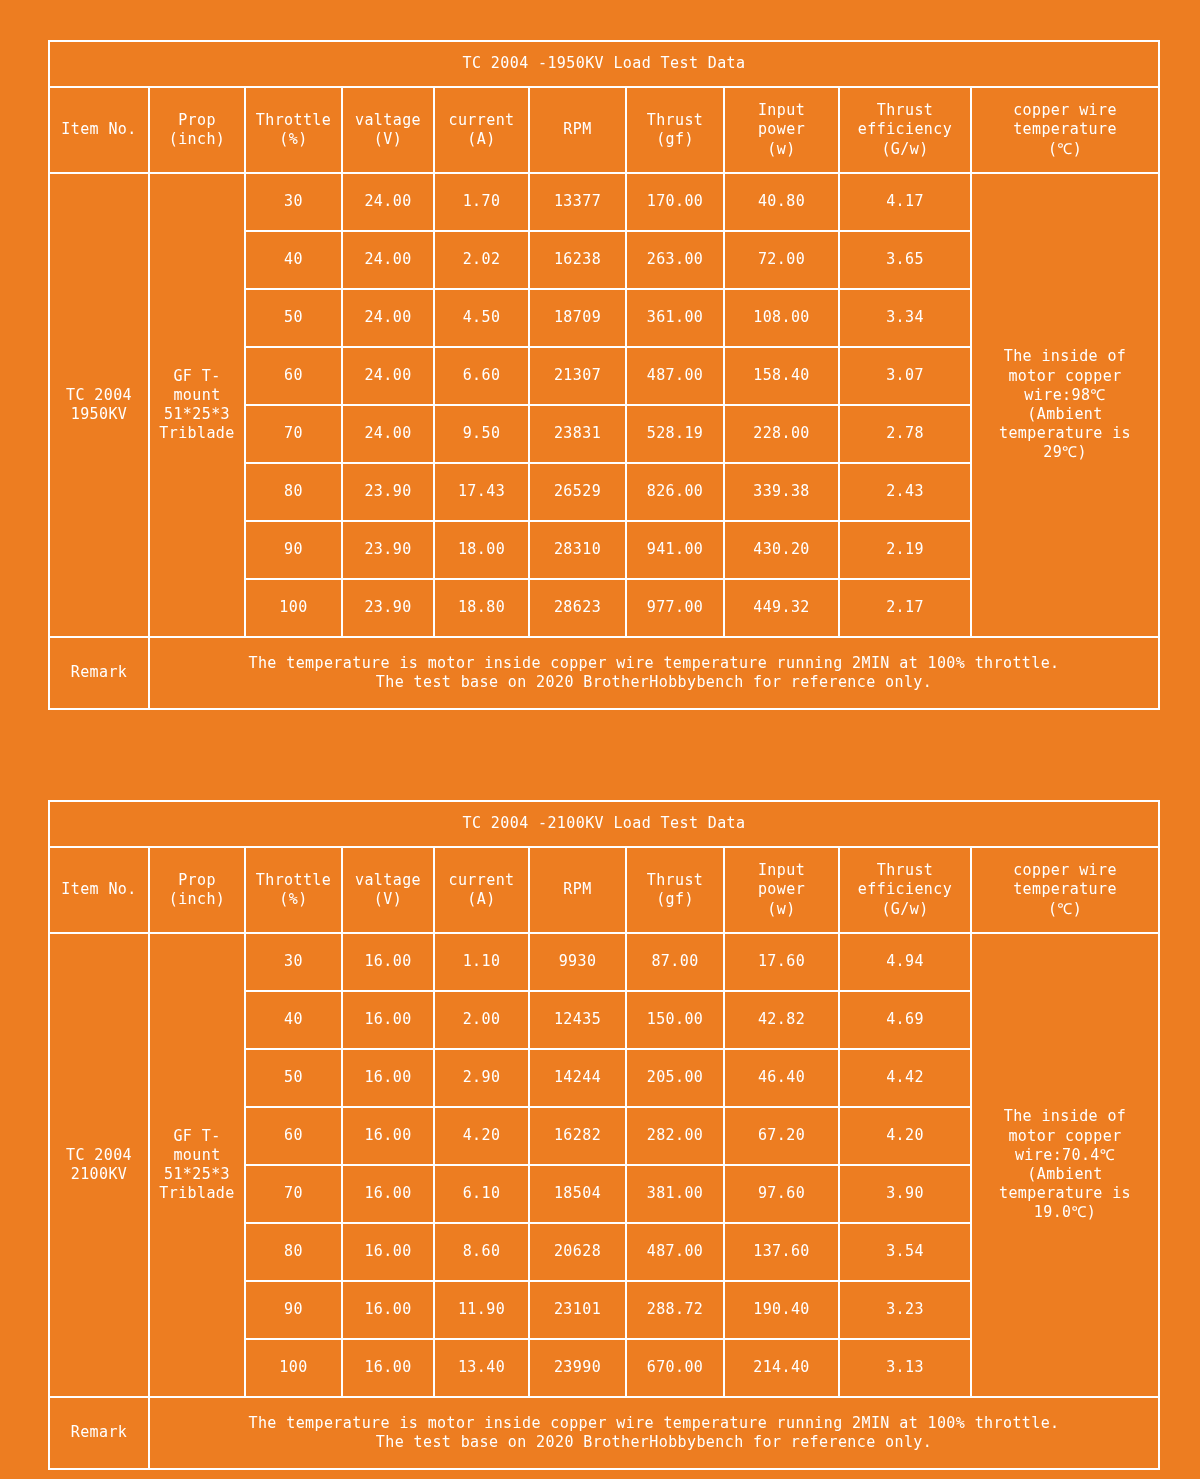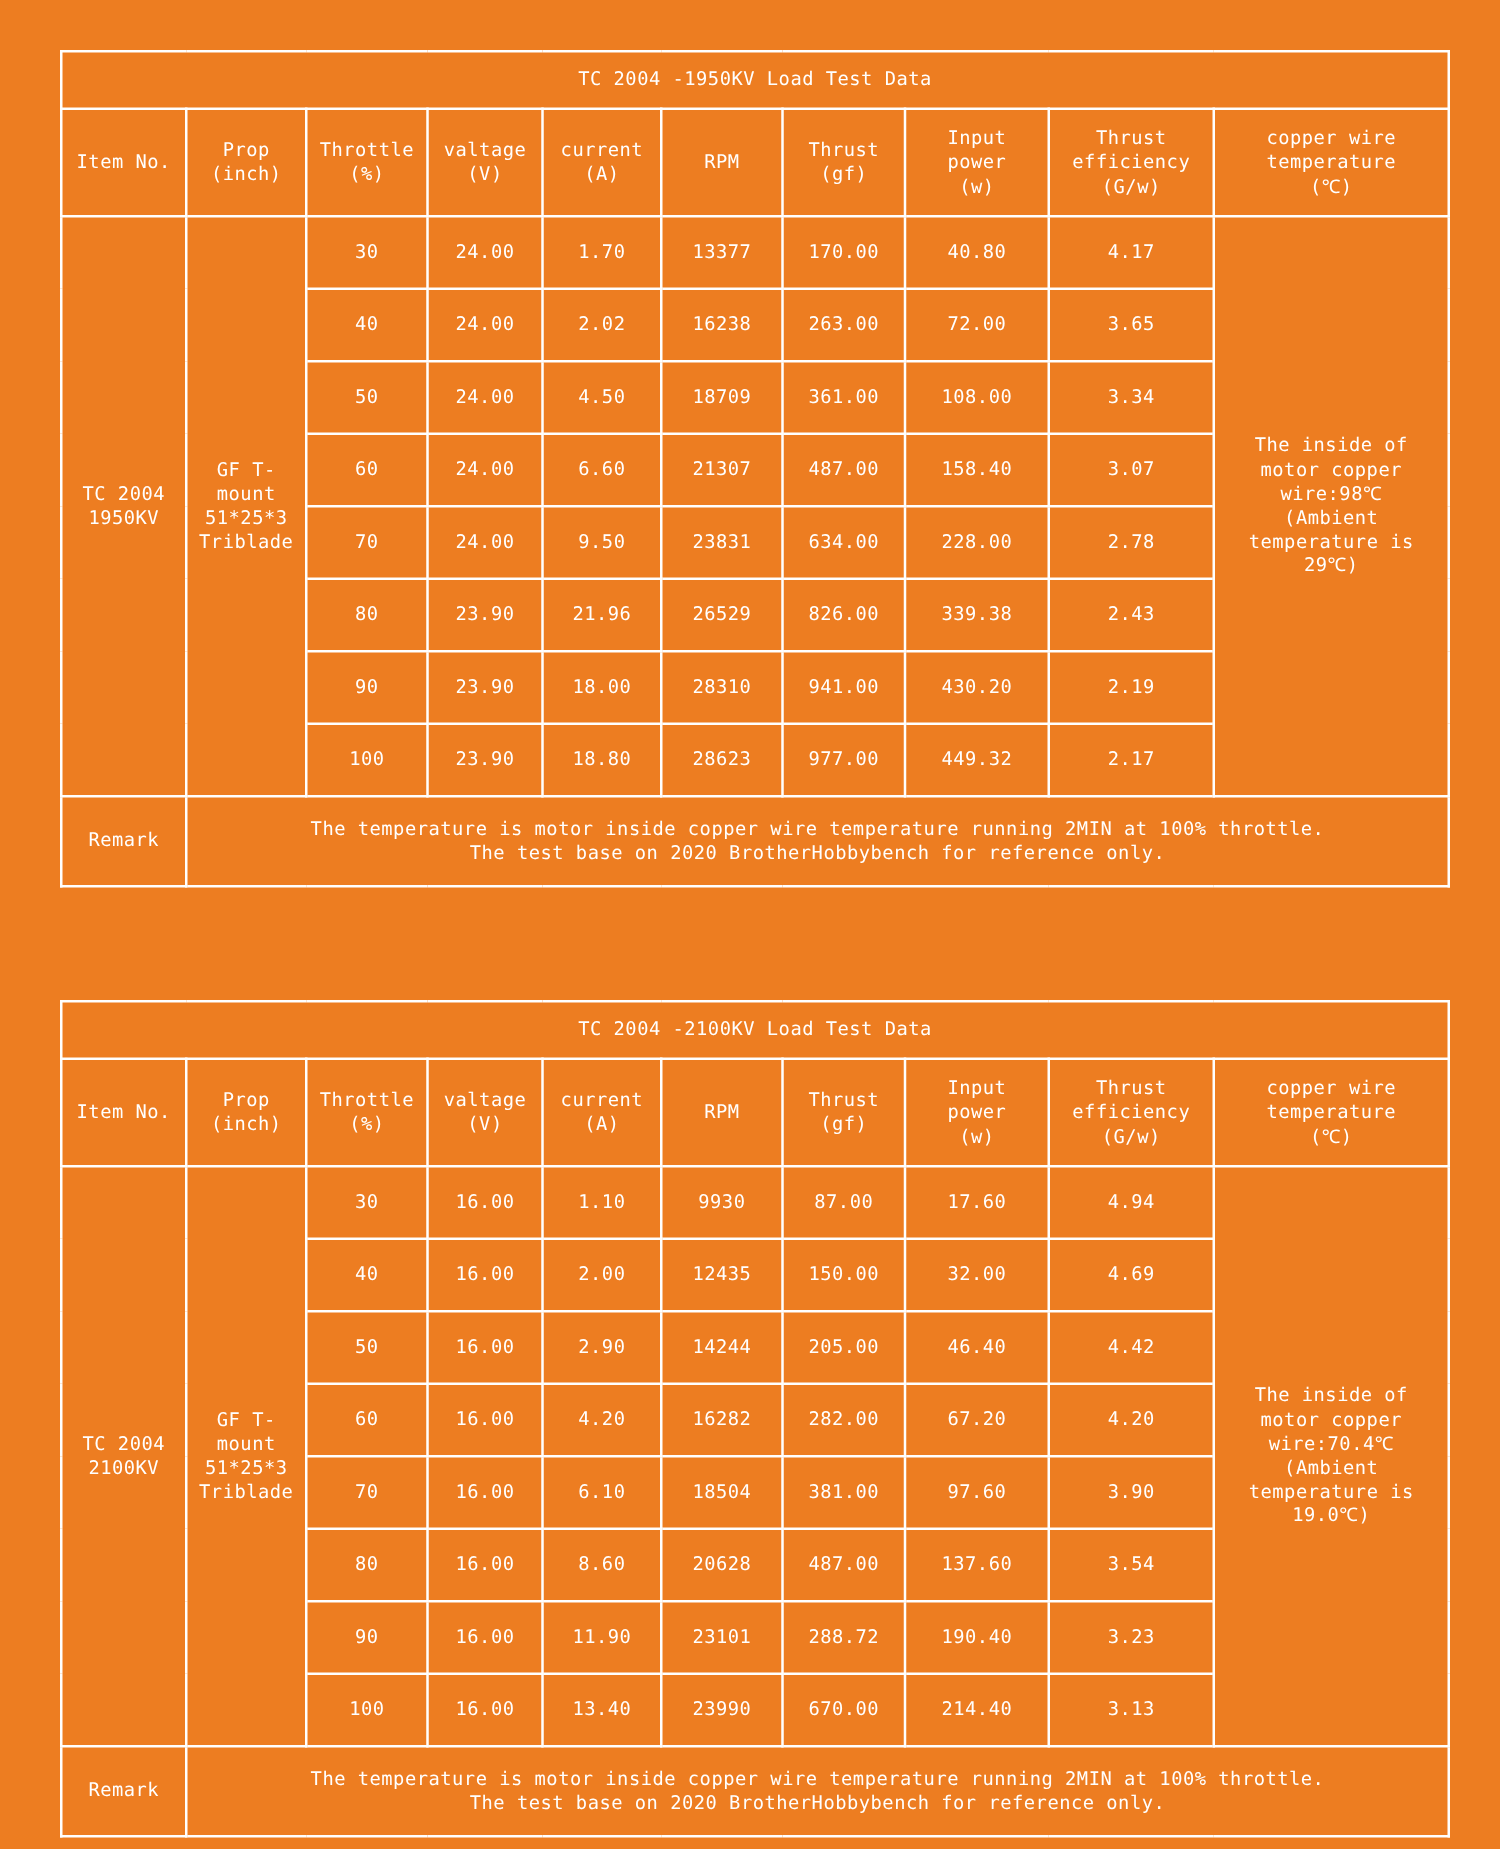--- a/index.html
+++ b/index.html
@@ -218,28 +218,28 @@
         <td class="data-cell">21307</td>
         <td class="data-cell">487.00</td>
         <td class="data-cell">158.40</td>
         <td class="data-cell">3.07</td>
       </tr>
       <tr>
         <td class="data-cell">70</td>
         <td class="data-cell">24.00</td>
         <td class="data-cell">9.50</td>
         <td class="data-cell">23831</td>
-        <td class="data-cell">634.00</td>
+        <td class="data-cell">528.19</td>
         <td class="data-cell">228.00</td>
         <td class="data-cell">2.78</td>
       </tr>
       <tr>
         <td class="data-cell">80</td>
         <td class="data-cell">23.90</td>
-        <td class="data-cell">21.96</td>
+        <td class="data-cell">17.43</td>
         <td class="data-cell">26529</td>
         <td class="data-cell">826.00</td>
         <td class="data-cell">339.38</td>
         <td class="data-cell">2.43</td>
       </tr>
       <tr>
         <td class="data-cell">90</td>
         <td class="data-cell">23.90</td>
         <td class="data-cell">18.00</td>
         <td class="data-cell">28310</td>
@@ -355,21 +355,21 @@
           <span>19.0℃)</span>
         </td>
       </tr>
 
       <tr>
         <td class="data-cell">40</td>
         <td class="data-cell">16.00</td>
         <td class="data-cell">2.00</td>
         <td class="data-cell">12435</td>
         <td class="data-cell">150.00</td>
-        <td class="data-cell">32.00</td>
+        <td class="data-cell">42.82</td>
         <td class="data-cell">4.69</td>
       </tr>
       <tr>
         <td class="data-cell">50</td>
         <td class="data-cell">16.00</td>
         <td class="data-cell">2.90</td>
         <td class="data-cell">14244</td>
         <td class="data-cell">205.00</td>
         <td class="data-cell">46.40</td>
         <td class="data-cell">4.42</td>

